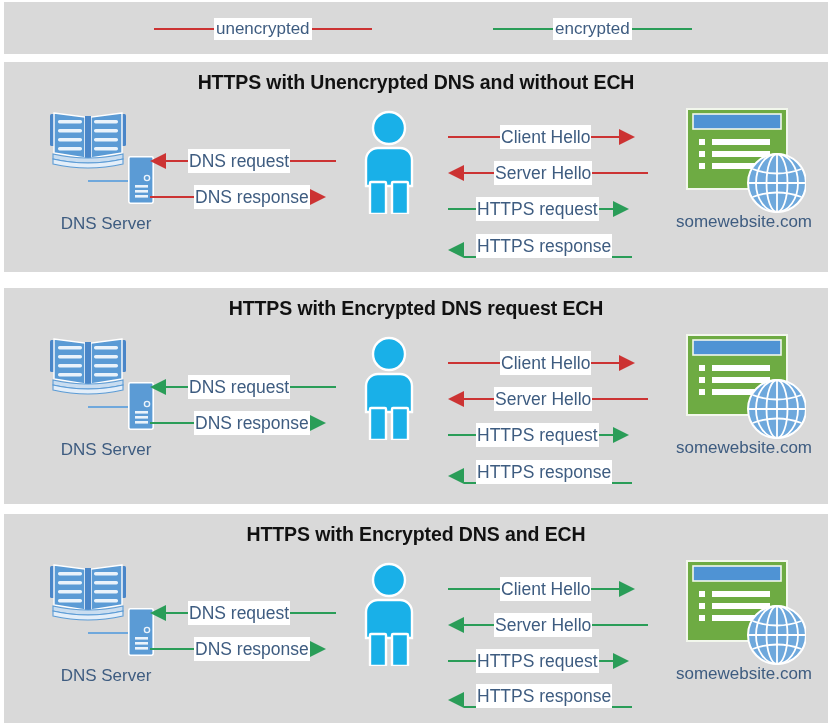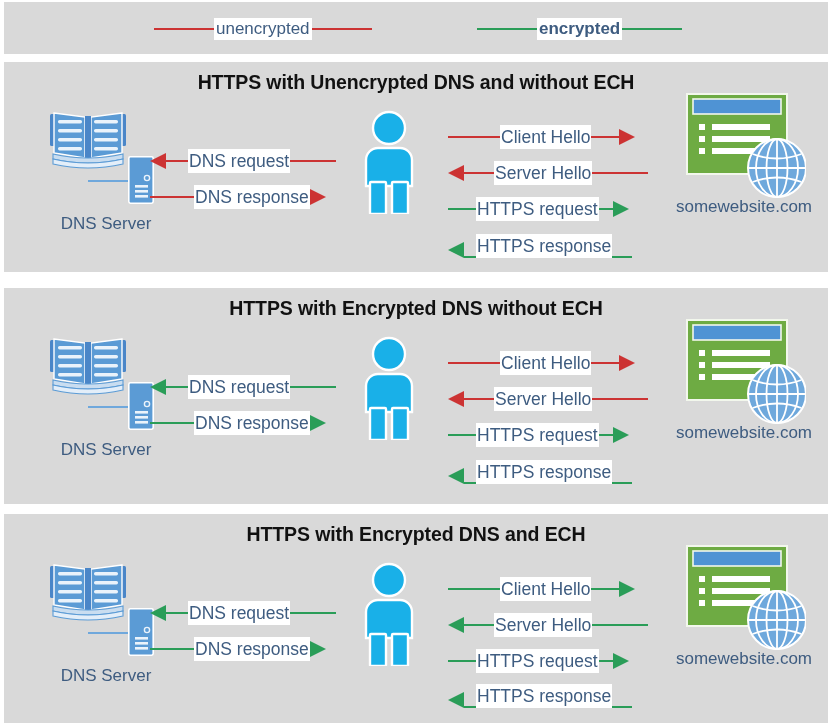--- a/index.html
+++ b/index.html
@@ -119,21 +119,21 @@
     left: 354px;
     top: 48px;
     width: 62px;
     height: 104px;
   }
 
   
   .website-group {
     position: absolute;
     left: 660px;
-    top: 31px;
+    top: 46px;
     width: 160px;
     height: 150px;
   }
   .website-icon {
     position: absolute;
     left: 22px;
     top: 0;
     width: 120px;
     height: 108px;
   }
@@ -203,21 +203,21 @@
 <body>
 
 <div class="page">
 
   <div class="panel" id="legend-panel">
     <div class="legend-group" style="left:150px;">
       <div class="legend-line"></div>
       <div class="legend-label">unencrypted</div>
       <div class="legend-line"></div>
     </div>
-    <div class="legend-group" style="left:473px;font-weight:bold;">
+    <div class="legend-group" style="left:489px;">
       <div class="legend-line green"></div>
       <div class="legend-label">encrypted</div>
       <div class="legend-line green"></div>
     </div>
   </div>
 
   <div class="panel" id="panel-1">
     <div class="panel-title">HTTPS with Unencrypted DNS and without ECH</div>
 
     <div class="dns-group">
@@ -327,21 +327,21 @@
               <path d="M4.6 43 Q29 34 53.4 43"></path>
             </g>
           </g>
         </svg>
       </div>
       <div class="website-caption">somewebsite.com</div>
     </div>
   </div>
 
   <div class="panel" id="panel-2">
-    <div class="panel-title">HTTPS with Encrypted DNS without ECH</div>
+    <div class="panel-title">HTTPS with Encrypted DNS request ECH</div>
 
     <div class="dns-group">
       <div class="book">
         <svg viewBox="0 0 76 62" width="76" height="62" xmlns="http://www.w3.org/2000/svg">
           <rect x="0" y="4" width="5" height="32" rx="1.5" fill="#4a86c8"></rect>
           <rect x="71" y="4" width="5" height="32" rx="1.5" fill="#4a86c8"></rect>
           <path d="M4 3 L35 7 L35 48 L4 43 Z" fill="#5b9bd5" stroke="#ffffff" stroke-width="1.4"></path>
           <path d="M72 3 L41 7 L41 48 L72 43 Z" fill="#5b9bd5" stroke="#ffffff" stroke-width="1.4"></path>
           <rect x="35" y="6" width="6" height="43" fill="#4a86c8"></rect>
           <g fill="#eaf3fb">

